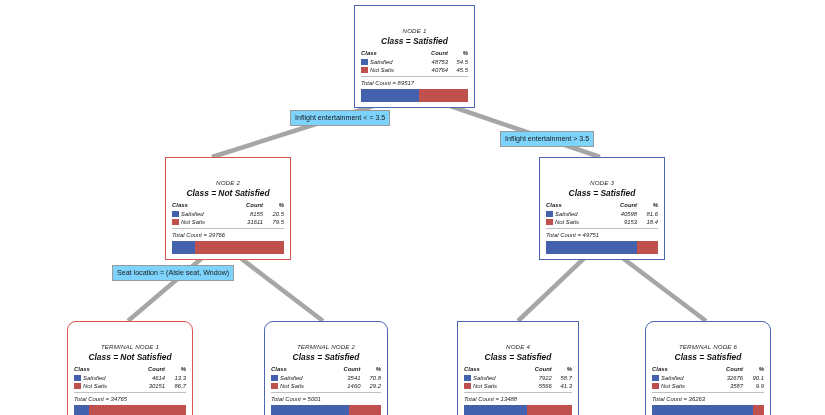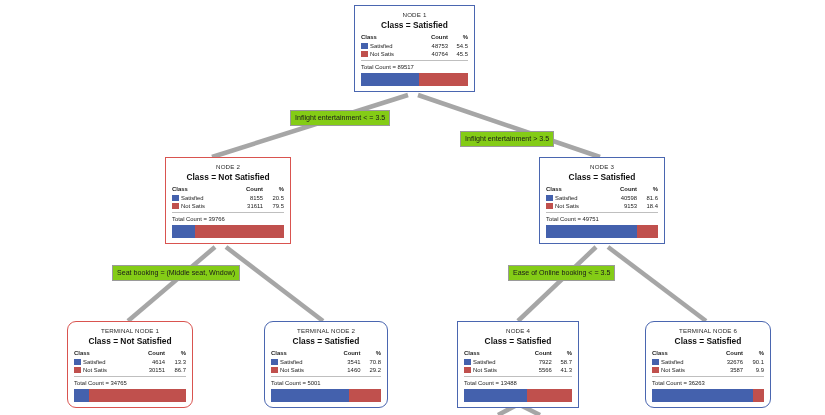--- a/index.html
+++ b/index.html
@@ -26,22 +26,23 @@
     height: 415px;
     pointer-events: none;
   }
 
   
   .node {
     position: absolute;
     box-sizing: border-box;
     background: #ffffff;
     border: 1.5px solid #4a66b0;
-    padding: 4px 6px 5px 6px;
+    padding: 20px 6px 5px 6px;
     z-index: 5;
+    font-style: italic;
   }
   .node.red    { border-color: #d9534f; }
   .node.blue   { border-color: #4a66b0; }
   .node.leaf   { border-radius: 9px; }
 
   .node-id {
     text-align: center;
     font-size: 6.2px;
     color: #2b2b2b;
     letter-spacing: .15px;
@@ -111,21 +112,21 @@
     width: 100%;
     border: 0;
   }
   .bar .seg-blue { background: #4461ad; height: 100%; }
   .bar .seg-red  { background: #c0504d; height: 100%; }
 
   
   .edge-label {
     position: absolute;
     box-sizing: border-box;
-    background: #84cc16;
+    background: #7dd3fc;
     border: 1px solid #9a9a9a;
     font-size: 7.1px;
     color: #1a1a1a;
     padding: 2.5px 4px;
     white-space: nowrap;
     line-height: 9px;
     z-index: 8;
   }
 </style>
 </head>
@@ -351,21 +352,20 @@
       </table>
     <div class="total-row">Total Count = 36263</div>
     <div class="bar">
       <div class="seg-blue" style="width:90.1%"></div>
       <div class="seg-red" style="width:9.9%"></div>
     </div>
   </div>
 
   <div class="edge-label" style="left:290px; top:110px;">Inflight entertainment &lt; = 3.5</div>
 
-  <div class="edge-label" style="left:460px; top:131px;">Inflight entertainment &gt; 3.5</div>
-
-  <div class="edge-label" style="left:112px; top:265px;">Seat booking = (Middle seat, Wndow)</div>
-
-
-  <div class="edge-label" style="left:508px; top:265px;">Ease of Online booking &lt; = 3.5</div>
+  <div class="edge-label" style="left:500px; top:131px;">Inflight entertainment &gt; 3.5</div>
+
+  <div class="edge-label" style="left:112px; top:265px;">Seat location = (Aisle seat, Wndow)</div>
+
+
 
 
 </div>
 
 </body></html>

